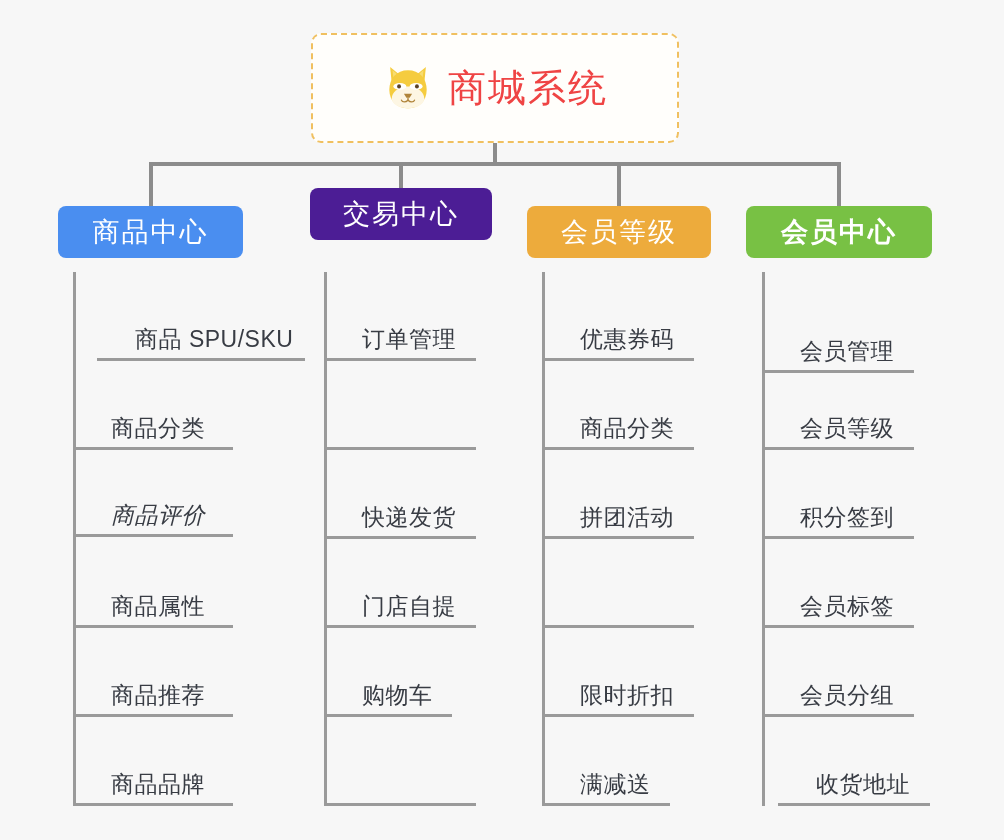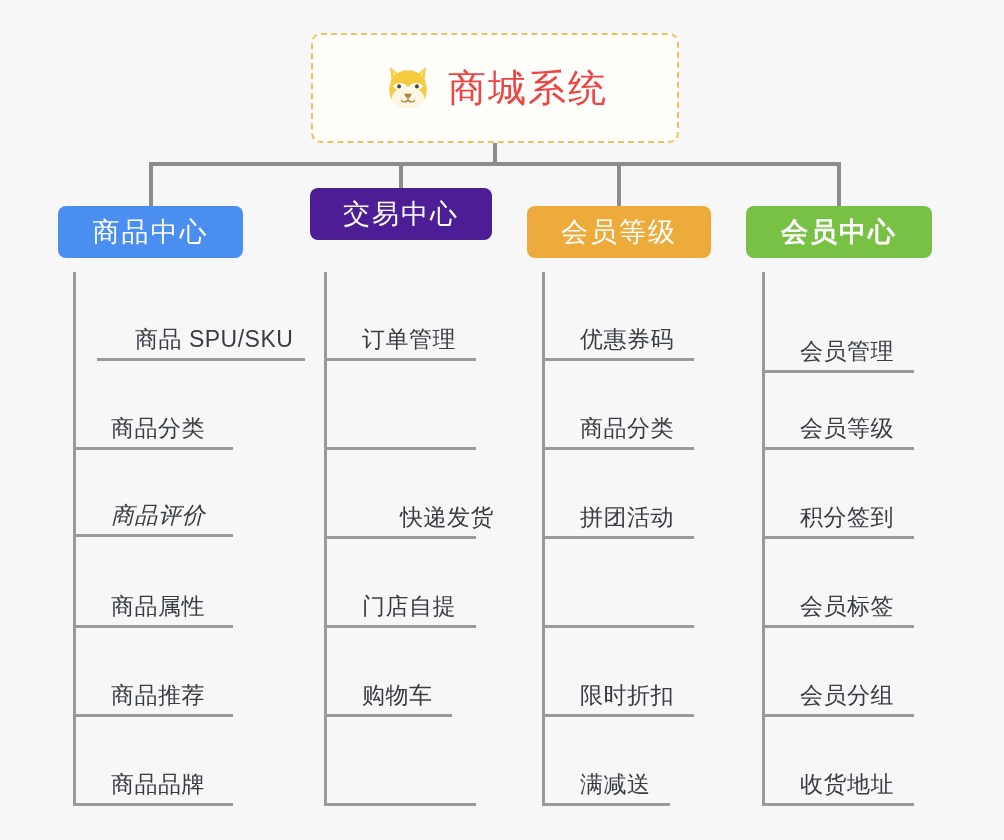--- a/index.html
+++ b/index.html
@@ -185,21 +185,21 @@
       </div>
       <div class="leaf-col" style="left: 324px;">
         <div class="leaf-rail" style="height: 534px;"></div>
         <div class="leaf-item" style="top: 0px;">
           <span class="leaf-label">订单管理</span>
           <div class="leaf-underline" style="width: 152px;"></div>
         </div>
         <div class="leaf-item" style="top: 89px;">
           <div class="leaf-underline" style="width: 152px;"></div>
         </div>
-        <div class="leaf-item" style="top: 178px; padding-left: 38px;">
+        <div class="leaf-item" style="top: 178px;">
           <span class="leaf-label">快递发货</span>
           <div class="leaf-underline" style="width: 152px;"></div>
         </div>
         <div class="leaf-item" style="top: 267px;">
           <span class="leaf-label">门店自提</span>
           <div class="leaf-underline" style="width: 152px;"></div>
         </div>
         <div class="leaf-item" style="top: 356px;">
           <span class="leaf-label">购物车</span>
           <div class="leaf-underline" style="width: 128px;"></div>
@@ -255,20 +255,20 @@
           <div class="leaf-underline" style="width: 152px;"></div>
         </div>
         <div class="leaf-item" style="top: 267px;">
           <span class="leaf-label">会员标签</span>
           <div class="leaf-underline" style="width: 152px;"></div>
         </div>
         <div class="leaf-item" style="top: 356px; text-align: center;">
           <span class="leaf-label">会员分组</span>
           <div class="leaf-underline" style="width: 152px;"></div>
         </div>
-        <div class="leaf-item" style="top: 445px;">
+        <div class="leaf-item" style="top: 445px; margin-left: 16px;">
           <span class="leaf-label">收货地址</span>
           <div class="leaf-underline" style="width: 152px;"></div>
         </div>
       </div>
     </div>
 
 </div>
 
 </body></html>

